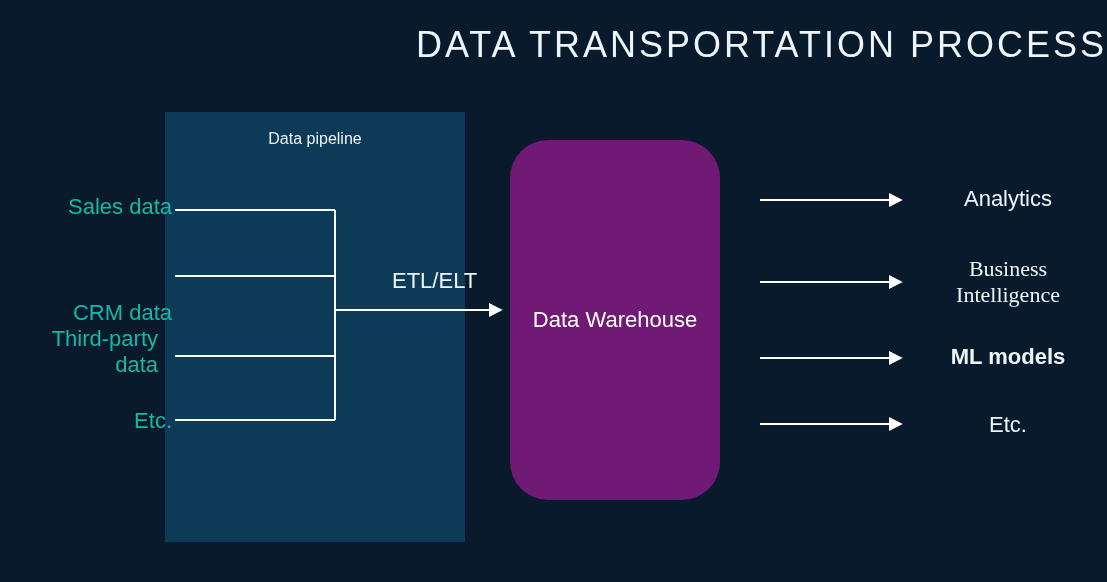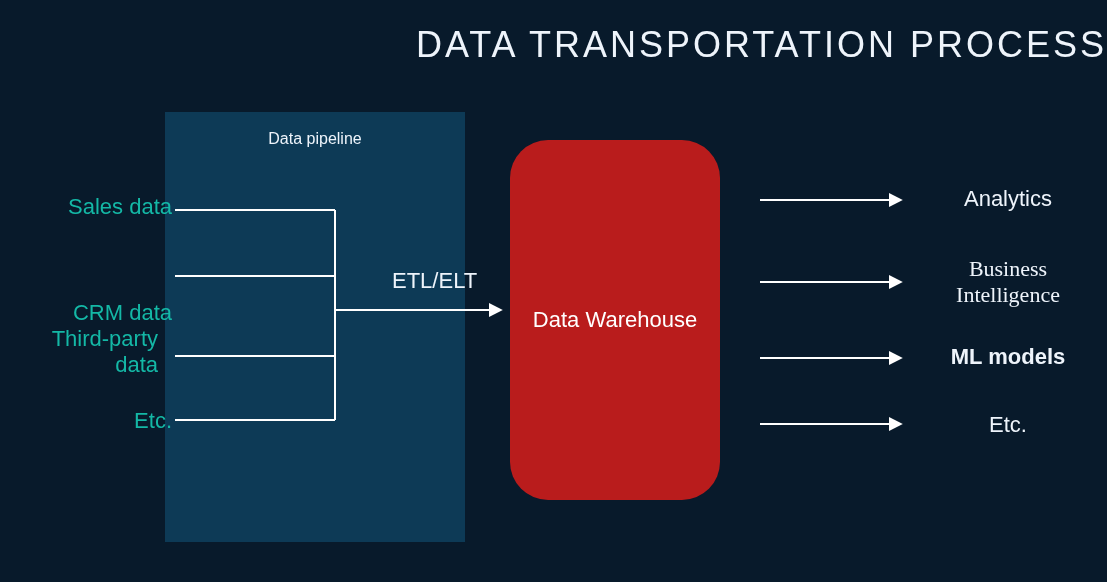--- a/index.html
+++ b/index.html
@@ -47,21 +47,21 @@
     font-size: 22px;
     color: #14b8a6;
     width: 150px;
   }
   .warehouse {
     position: absolute;
     left: 510px;
     top: 140px;
     width: 210px;
     height: 360px;
-    background: #b91c1c;
+    background: #701a75;
     border-radius: 38px;
     display: flex;
     align-items: center;
     justify-content: center;
     text-align: center;
     font-size: 22px;
     color: #ffffff;
     line-height: 1.3;
     padding: 0 20px;
   }

